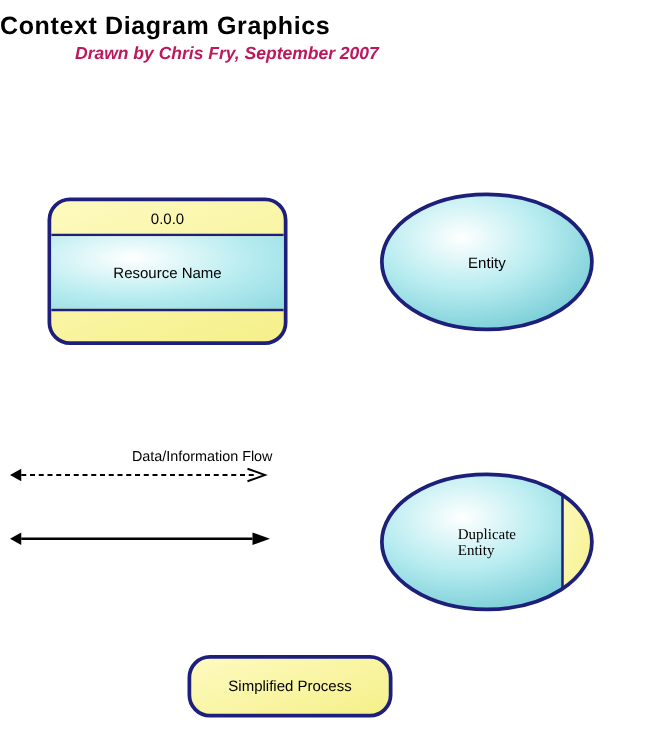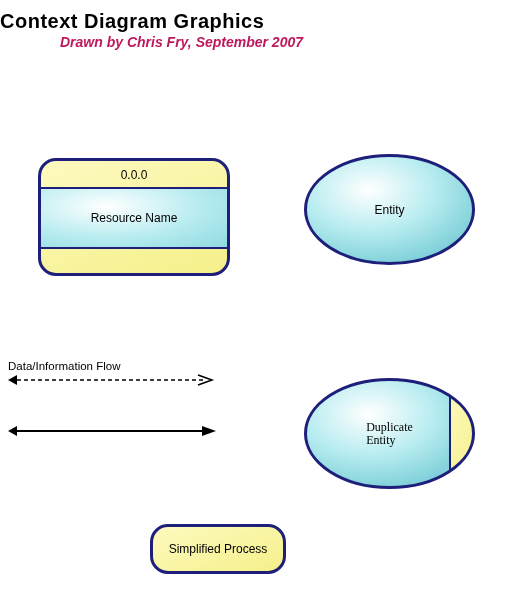--- a/index.html
+++ b/index.html
@@ -99,31 +99,31 @@
   }
 
   
   .flow {
     position: absolute;
     left: 8px;
     width: 210px;
   }
   .flow-label {
     font-size: 11.5px;
-    text-align: left;
+    text-align: right;
     margin-bottom: 1px;
   }
   .flow svg { display: block; }
 
   
   .simp {
     position: absolute;
     top: 524px;
     left: 150px;
-    width: 136px;
+    width: 164px;
     height: 50px;
     border: 3px solid #1d1f7a;
     border-radius: 18px;
     background: linear-gradient(160deg, #fdfac0 0%, #f5f089 100%);
     display: flex;
     align-items: center;
     justify-content: center;
     font-size: 12px;
   }
 </style>

